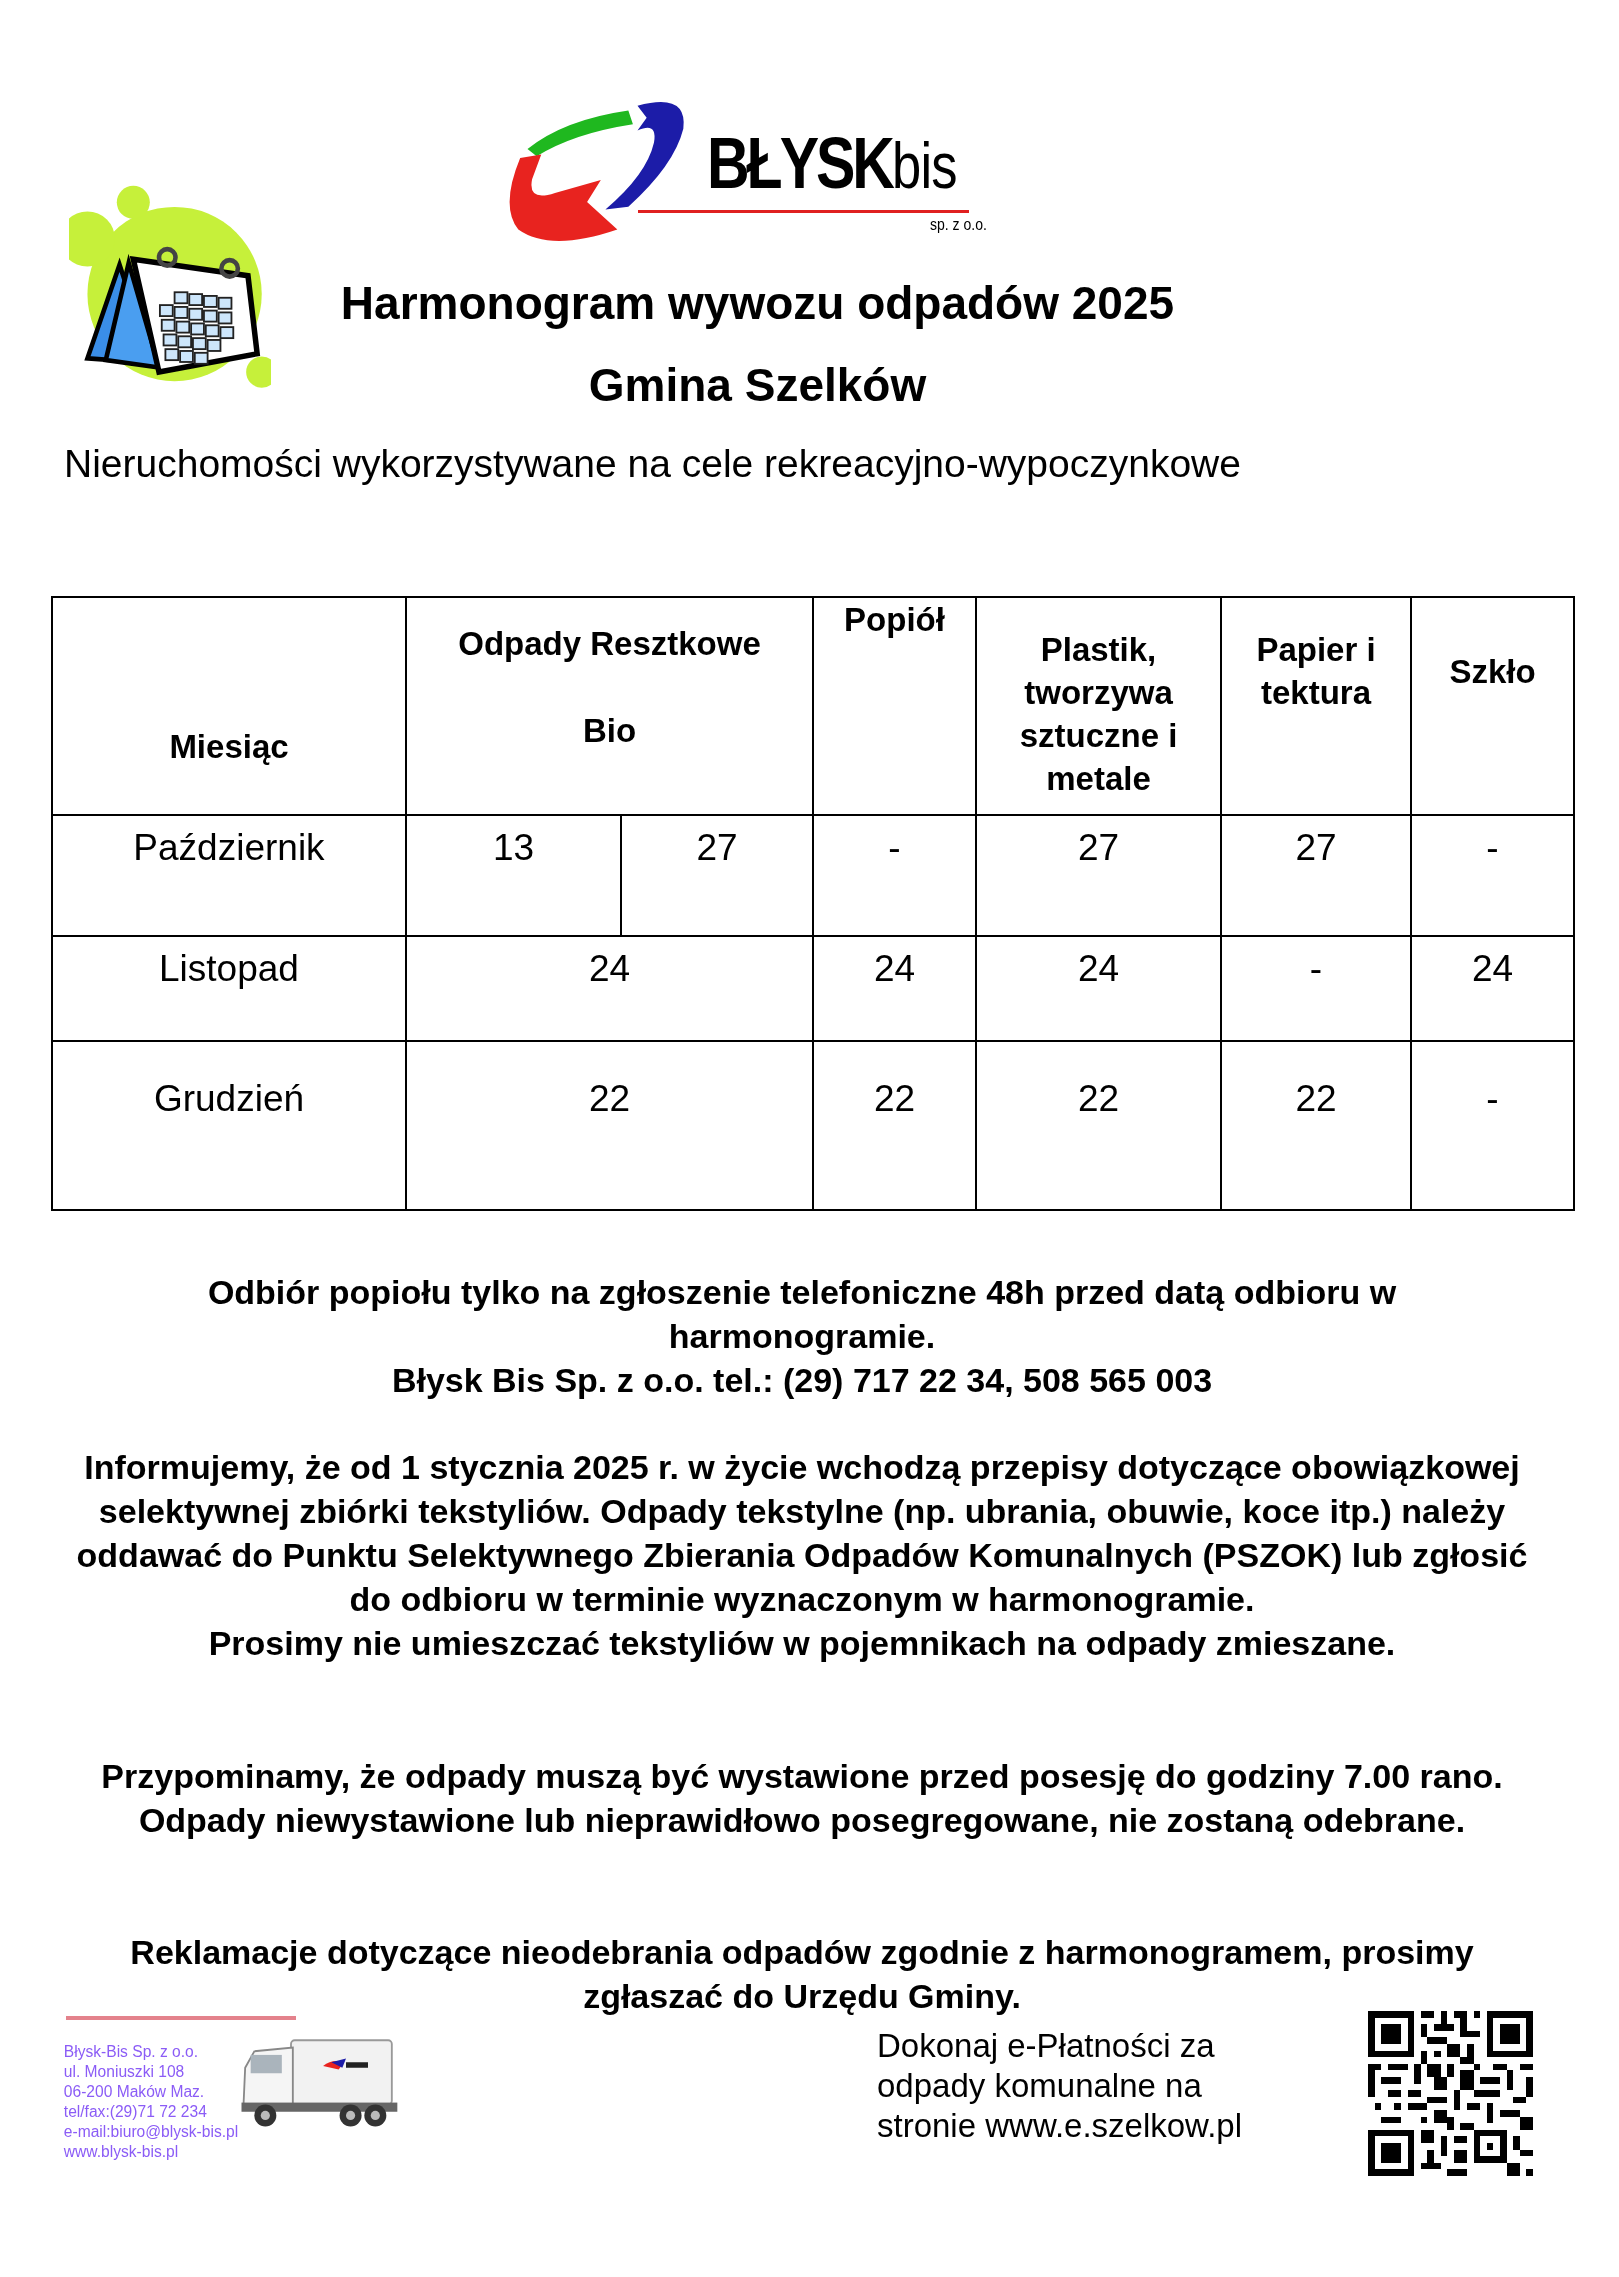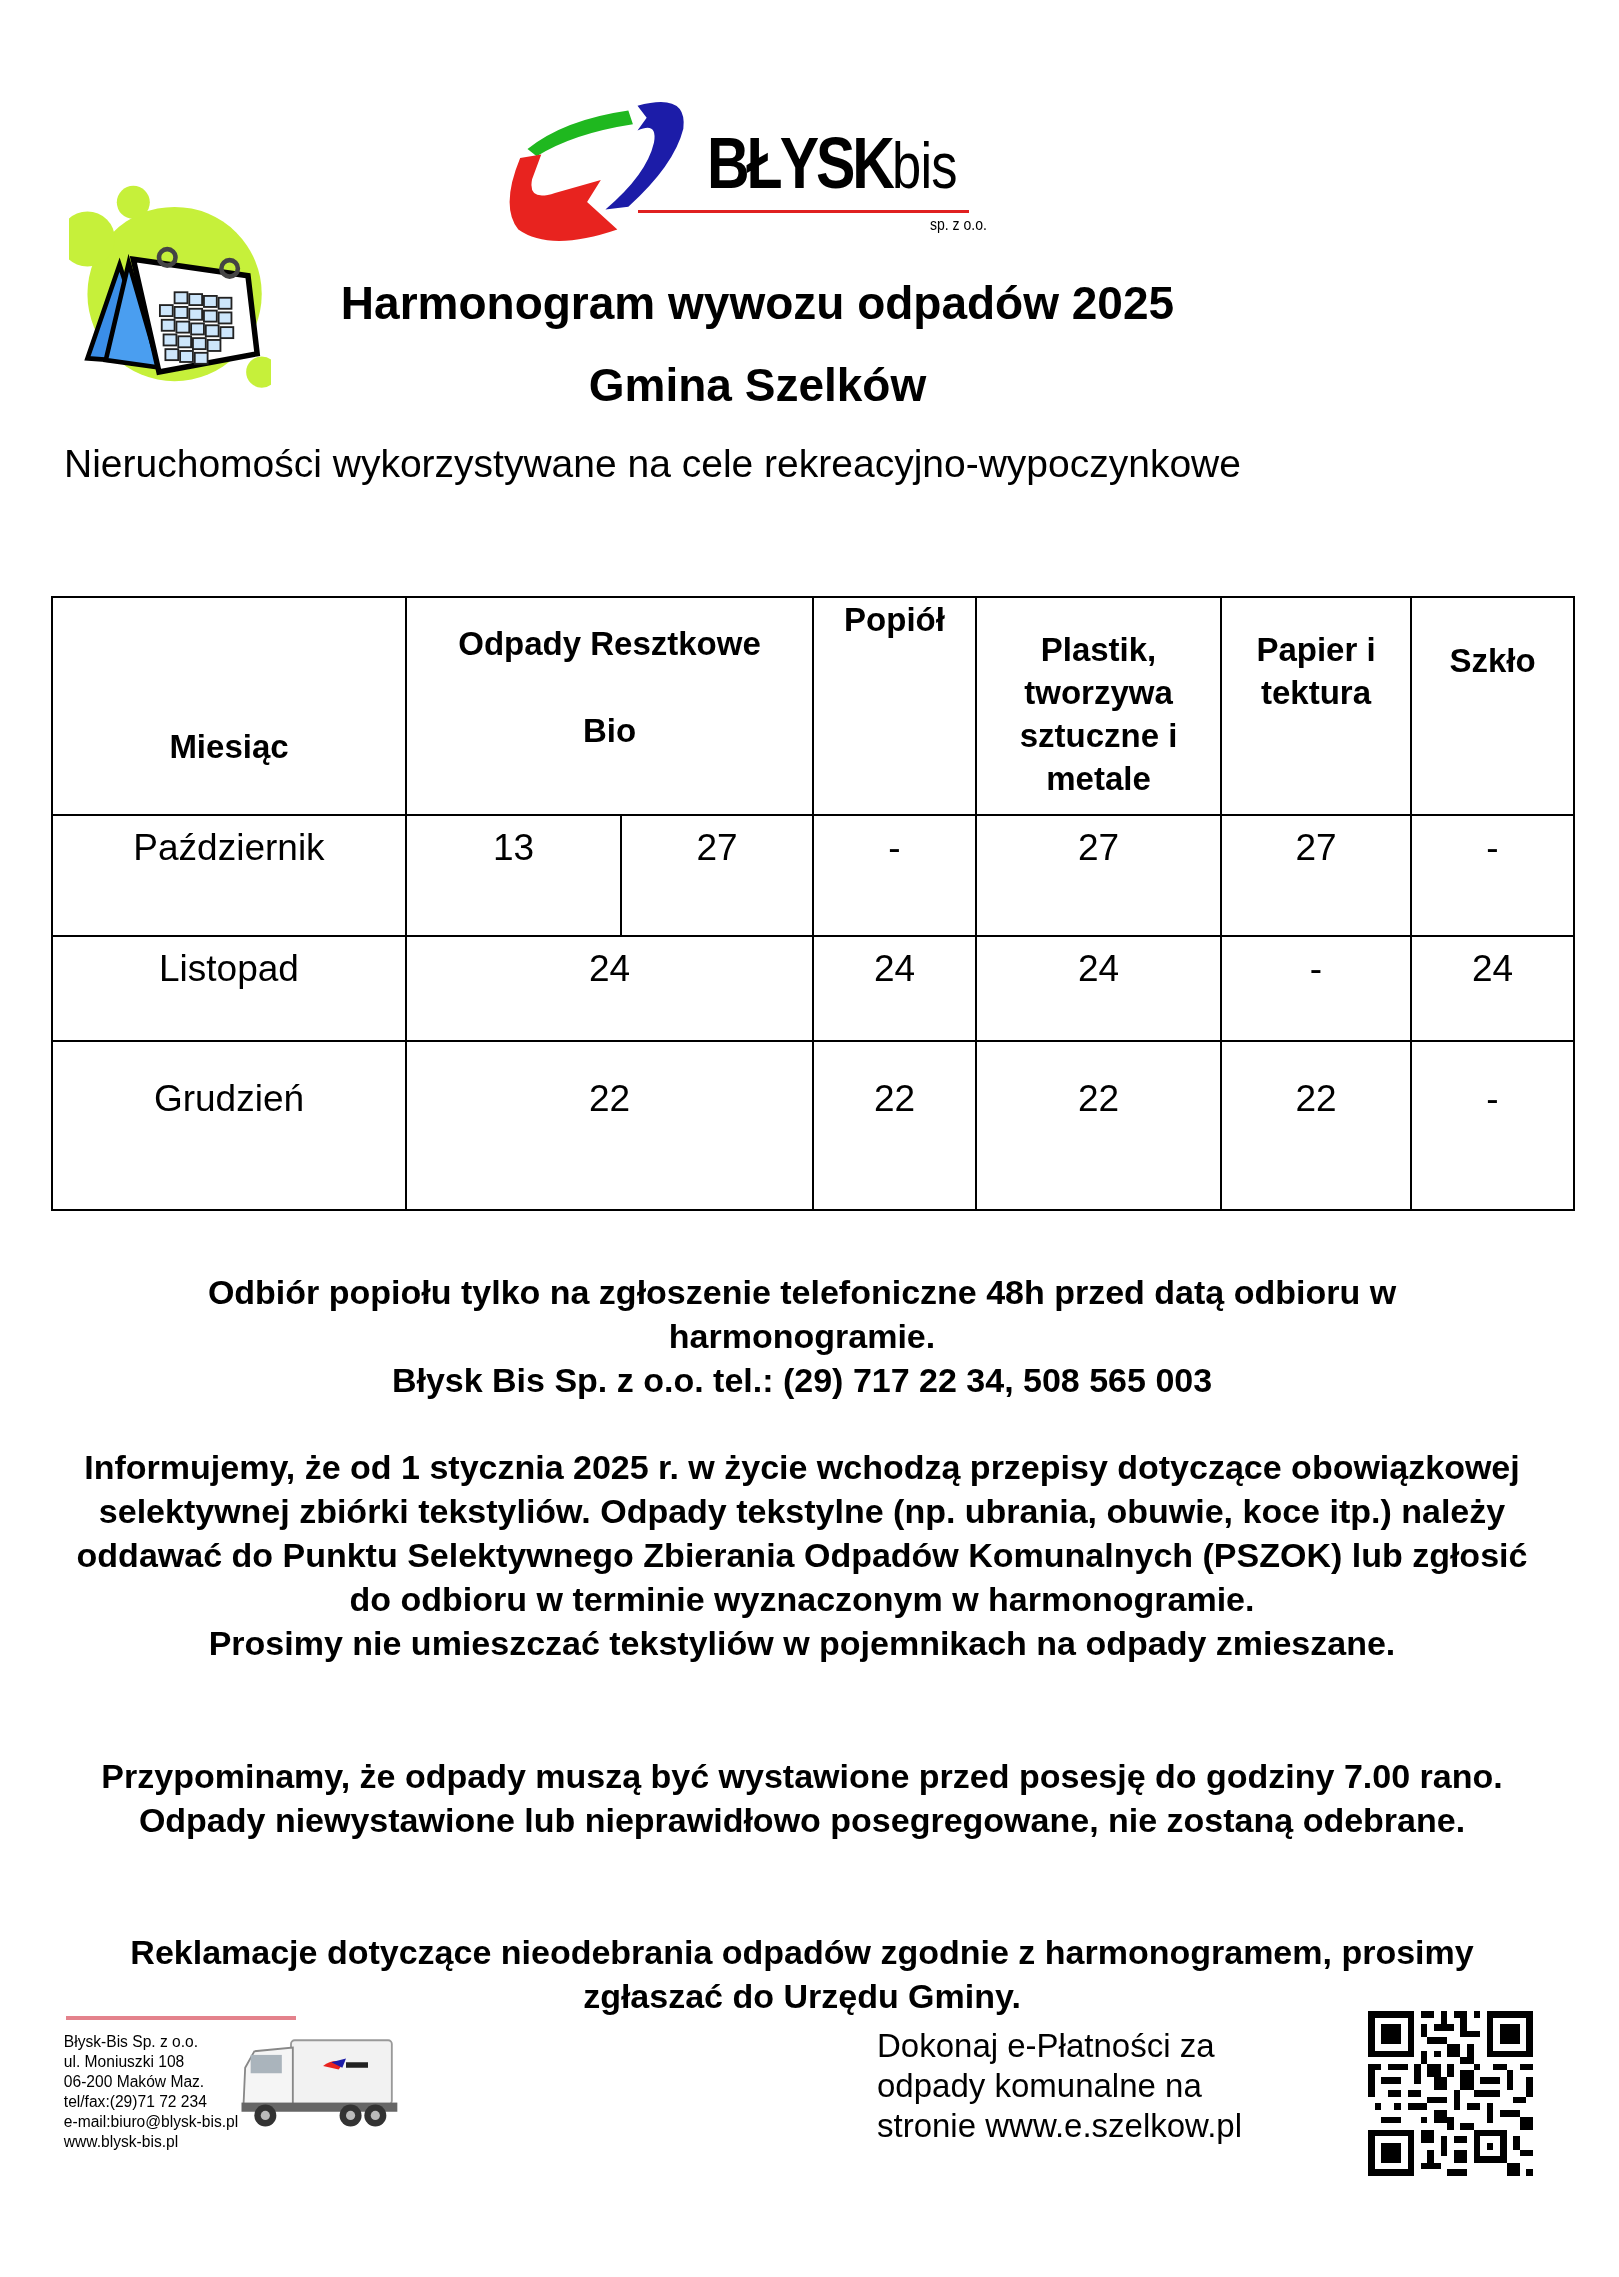--- a/index.html
+++ b/index.html
@@ -39,21 +39,21 @@
   
   .notice { left: 47px; width: 1510px; text-align: center; font-weight: bold; font-size: 34px; line-height: 44px; }
   .n1 { top: 1270px; }
   .n2 { top: 1445px; }
   .n3 { top: 1754px; }
   .n4 { top: 1930px; }
 
   
   .company { left: 62px; top: 2016px; width: 340px; height: 152px; }
   .company-line { position: absolute; left: 3.7px; top: 0; width: 230px; height: 3.7px; background: #e4828c; }
-  .company-text { position: absolute; left: 1.8px; top: 16px; font-size: 15.6px; line-height: 20px; color: #000000; white-space: nowrap; }
+  .company-text { position: absolute; left: 1.8px; top: 26px; font-size: 15.6px; line-height: 20px; color: #8b5cf6; white-space: nowrap; }
   .truck { position: absolute; left: 174px; top: 14.7px; width: 165px; height: 101px; }
 
   .epay { left: 877px; top: 2026px; font-size: 33px; line-height: 40px; white-space: pre-line; }
   .qr { left: 1368px; top: 2011px; width: 165px; height: 165px; }
 </style>
 </head>
 <body>
 
 <div class="abs logo">
   <svg width="220" height="156" viewBox="0 0 240 170" style="position:absolute;left:0;top:0;">
@@ -131,21 +131,21 @@
     <th class="hdr-month">Miesiąc</th>
     <th colspan="2" style="padding-top:24px">
       <div class="hdr-stack">
         <span>Odpady Resztkowe</span>
         <span class="hdr-bio">Bio</span>
       </div>
     </th>
     <th style="">Popiół</th>
     <th style="padding-top:30px; padding-left:27.5px; padding-right:27.5px">Plastik, tworzywa sztuczne i metale</th>
     <th style="padding-top:30px; padding-left:22px; padding-right:22px">Papier i tektura</th>
-    <th style="padding-top:41px">Szkło</th>
+    <th style="padding-top:52px">Szkło</th>
   </tr>
   <tr style="height:121px">
     <td class="cell-pad">Październik</td>
     <td class="cell-pad">13</td>
     <td class="cell-pad">27</td>
     <td class="cell-pad">-</td>
     <td class="cell-pad">27</td>
     <td class="cell-pad">27</td>
     <td class="cell-pad">-</td>
   </tr>

